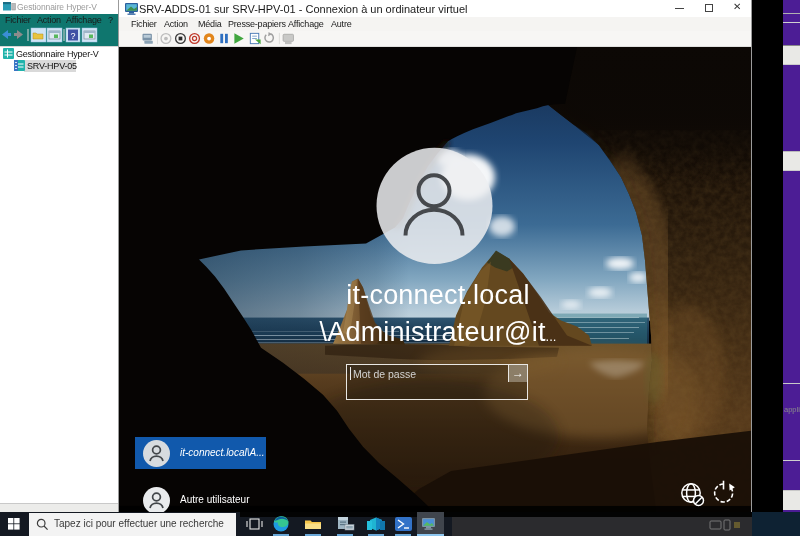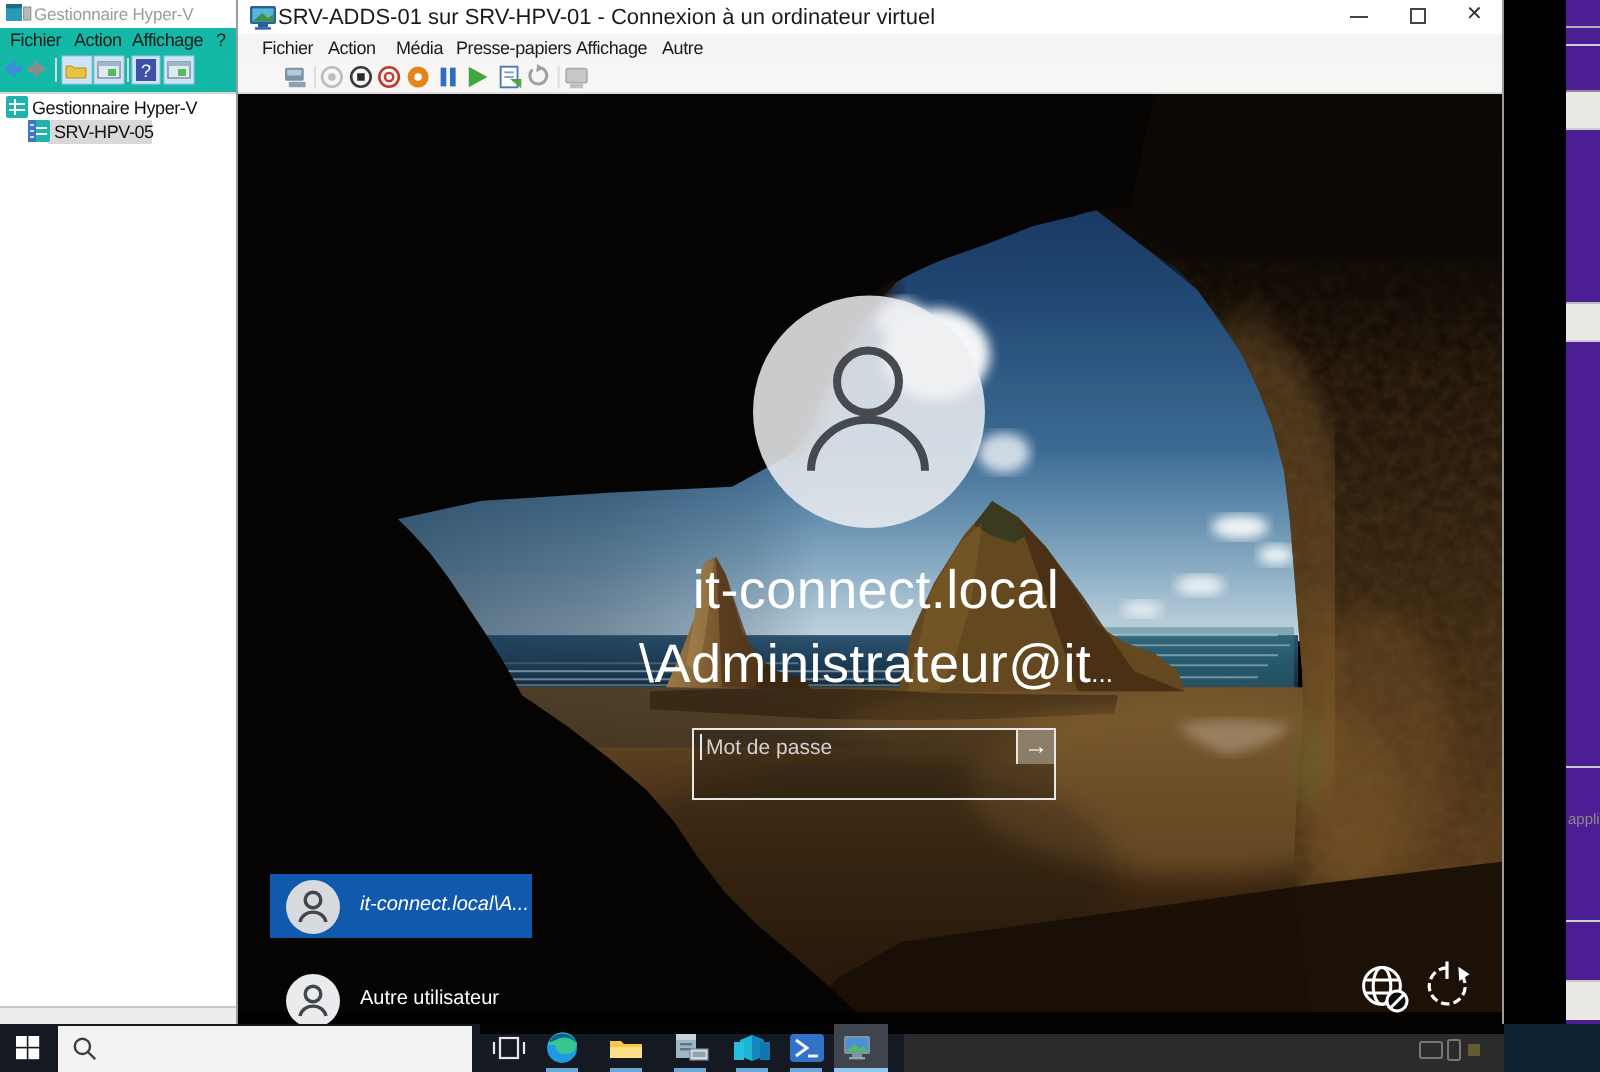--- a/index.html
+++ b/index.html
@@ -1,19 +1,19 @@
 <!DOCTYPE html>
 <html><head><meta charset="utf-8">
 <style>
 html,body{margin:0;padding:0;width:800px;height:536px;overflow:hidden;background:#000;
 font-family:"Liberation Sans",sans-serif;}
 *{box-sizing:border-box;}
 .abs{position:absolute;}
 
-#hv{left:0;top:0;width:120px;height:512px;background:#14b8a6;}
+#hv{left:0;top:0;width:120px;height:512px;background:#0f766e;}
 #hv .title{left:0;top:0;width:120px;height:14px;background:#fff;}
 #hv .title .txt{left:17px;top:2px;font-size:8.5px;color:#9b9b9b;letter-spacing:-.1px;}
 #hv .menu{left:0;top:14px;width:120px;height:13px;font-size:9px;color:#1a1a1a;letter-spacing:-.2px;}
 #hv .menu span{position:absolute;top:1px;}
 #hv .tree{left:0;top:46px;width:119px;height:457px;background:#fff;border-top:1px solid #d5d5d5;}
 #hv .row1{left:16px;top:2px;font-size:9px;color:#111;letter-spacing:-.2px;}
 #hv .sel{left:24px;top:13px;width:52px;height:12px;background:#d9d9d9;}
 #hv .row2{left:27px;top:14px;font-size:9px;color:#111;letter-spacing:-.2px;}
 #hv .status{left:0;top:503px;width:120px;height:9px;background:#ececea;border-top:1px solid #c9c9c9;}
 
@@ -367,20 +367,21 @@
     <rect x="0" y="0" width="5.4" height="5.4" fill="#fff"></rect>
       <rect x="6.2" y="0" width="5.4" height="5.4" fill="#fff"></rect>
     <rect x="0" y="6.2" width="5.4" height="5.4" fill="#fff"></rect>
       <rect x="6.2" y="6.2" width="5.4" height="5.4" fill="#fff"></rect>
   </svg>
   <div class="abs sbox">
       <svg class="abs" style="left:7px;top:5px" width="13" height="13" viewBox="0 0 13 13">
         <circle cx="5.2" cy="5.2" r="3.8" fill="none" stroke="#3c3c3c" stroke-width="1.2"></circle>
         <line x1="8" y1="8" x2="11.6" y2="11.6" stroke="#3c3c3c" stroke-width="1.2"></line>
       </svg>
+      <div class="abs stxt">Tapez ici pour effectuer une recherche</div>
     </div>
   <svg class="abs" style="left:0;top:0" width="800" height="24" viewBox="0 0 800 24">
 
     <g stroke="#e8e8e8" fill="none" stroke-width="1.1">
       <rect x="250" y="7" width="9" height="10"></rect>
         <line x1="247" y1="9" x2="247" y2="15"></line>
         <line x1="262" y1="9" x2="262" y2="15"></line>
     </g>
 
     <circle cx="281" cy="12" r="7.5" fill="#1e9ae0"></circle>

